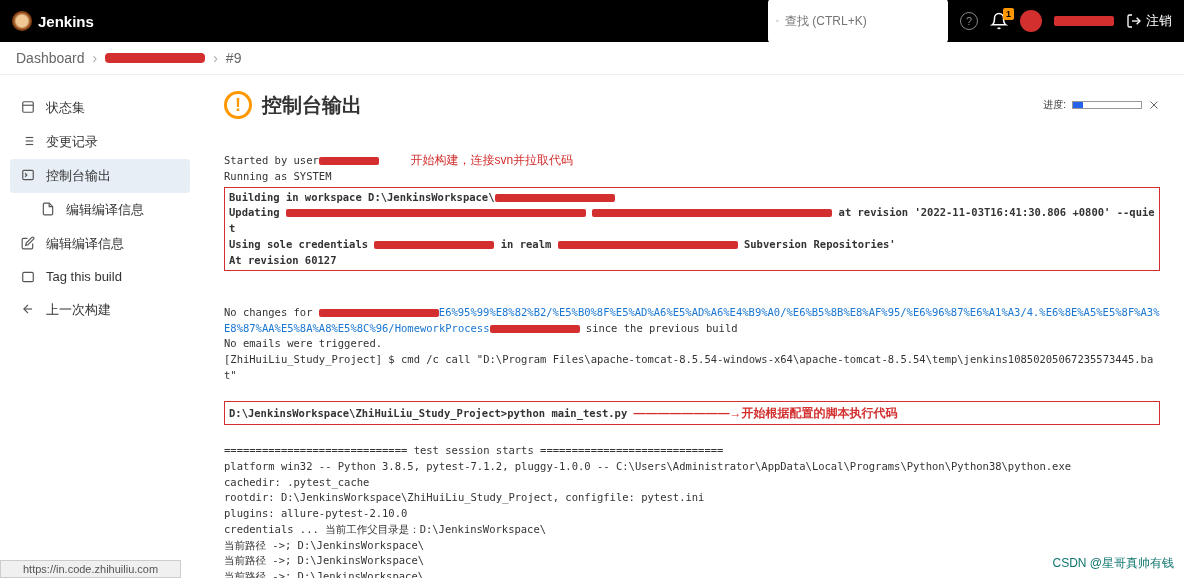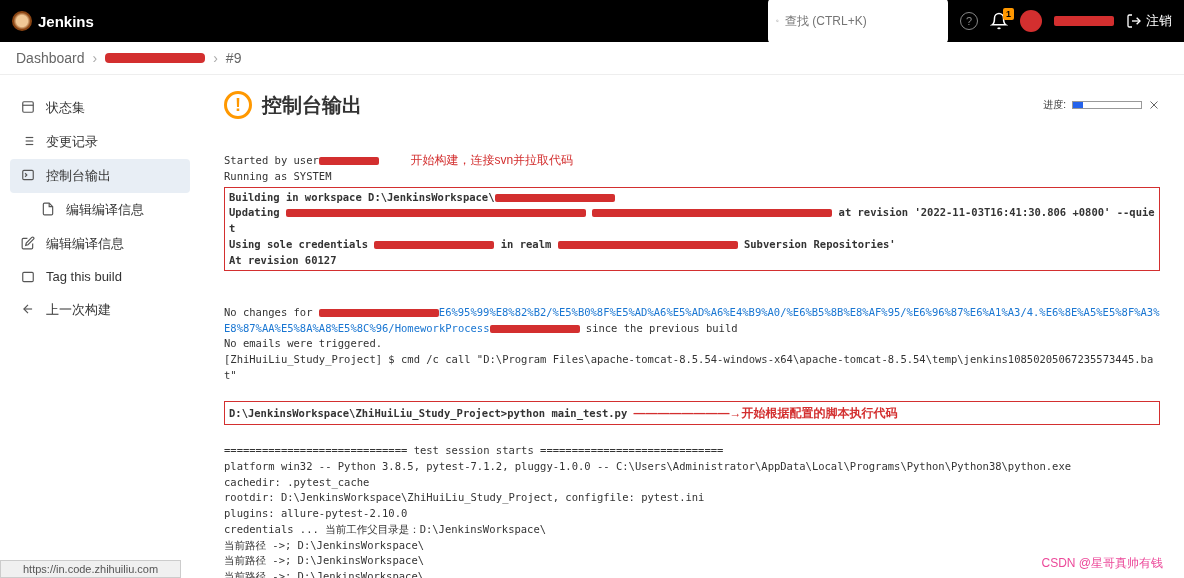--- a/index.html
+++ b/index.html
@@ -30,21 +30,21 @@
 .warn-icon { width: 28px; height: 28px; border: 3px solid #ff9800; border-radius: 50%; display: flex; align-items: center; justify-content: center; color: #ff9800; font-weight: bold; font-size: 18px; }
 .page-title { font-size: 20px; font-weight: bold; }
 .progress-area { margin-left: auto; display: flex; align-items: center; gap: 6px; font-size: 10px; }
 .progress-bar { width: 70px; height: 8px; border: 1px solid #999; background: linear-gradient(to right, #2563eb 15%, #fff 15%); }
 .console { font-family: Consolas, Monaco, monospace; font-size: 10.5px; line-height: 1.5; color: #333; white-space: pre-wrap; word-break: break-all; }
 .console .anno { color: #d32f2f; font-family: -apple-system, sans-serif; font-size: 12px; }
 .console .link { color: #1976d2; }
 .red-box { border: 1px solid #d32f2f; padding: 2px 4px; display: block; margin: 2px 0; font-weight: bold; }
 .red-strike { display: inline-block; height: 8px; background: #d32f2f; vertical-align: middle; border-radius: 2px; } .w60 { width: 60px; } .w90 { width: 90px; } .w120 { width: 120px; } .w180 { width: 180px; } .w240 { width: 240px; } .w300 { width: 300px; }
 .statusbar { position: fixed; bottom: 0; left: 0; background: #f0f0f0; padding: 2px 22px; font-size: 11px; color: #555; border: 1px solid #ccc; }
-.watermark { position: fixed; bottom: 6px; right: 21px; color: #ec4899; font-size: 12px; }
+.watermark { position: fixed; bottom: 6px; right: 10px; color: #0f766e; font-size: 12px; }
 svg { display: block; }
 </style>
 </head>
 <body>
 
 <div class="topbar">
   <div class="logo-area">
     <div class="logo-img"></div>
     <span>Jenkins</span>
   </div>

